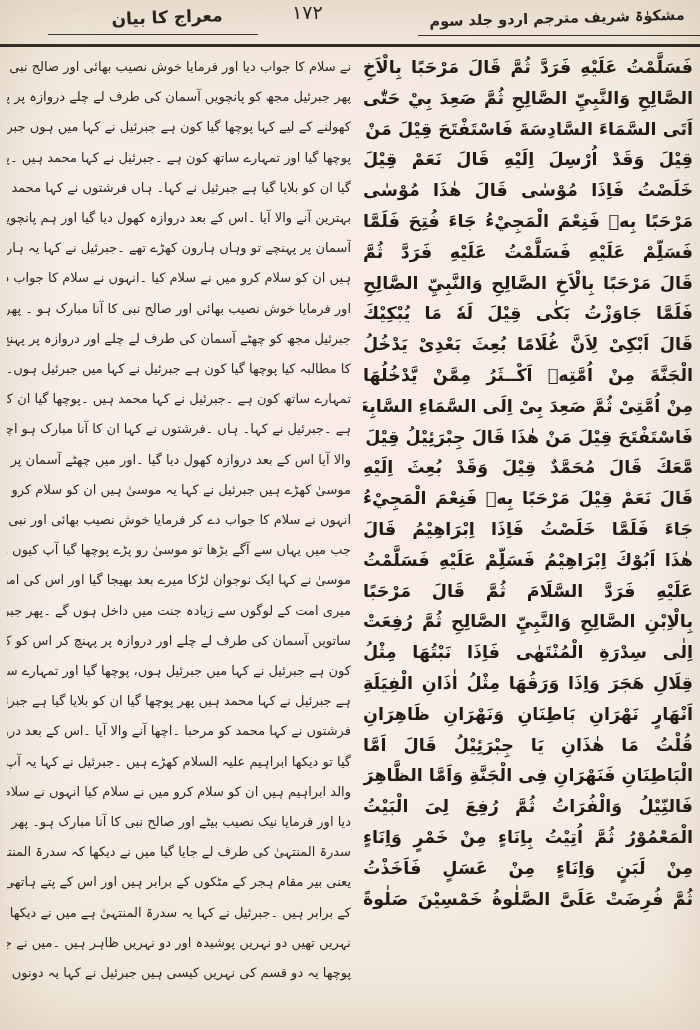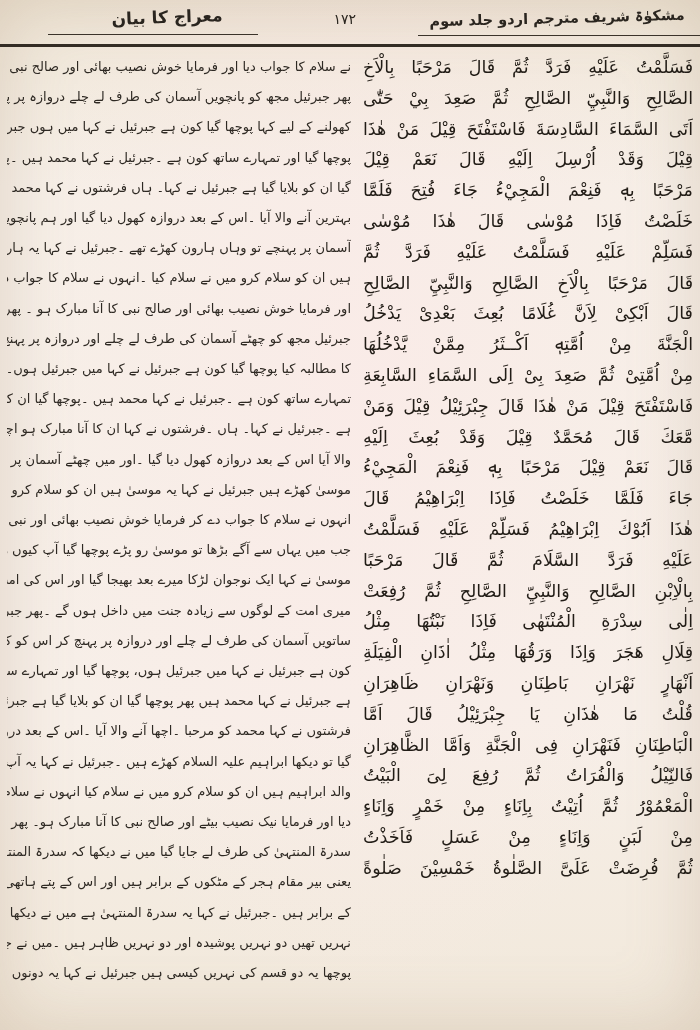--- a/index.html
+++ b/index.html
@@ -12,22 +12,22 @@
       linear-gradient(180deg,#efe6d7 0%,#f6efe7 18%,#f7efe8 70%,#f1e8da 100%);
     box-shadow: inset 0 0 70px rgba(164,138,108,.28);
   }
   
   .h-section{
     position:absolute;top:7px;left:88px;width:158px;text-align:center;
     font-size:17px;font-weight:bold;color:#2a251f;direction:rtl;
     transform:rotate(-2deg);letter-spacing:.5px;
   }
   .h-num{
-    position:absolute;top:11px;left:292px;width:64px;text-align:right;
-    font-size:14px;color:#2a251f;
+    position:absolute;top:1px;left:292px;width:64px;text-align:left;
+    font-size:19px;color:#2a251f;
   }
   .h-book{
     position:absolute;top:10px;right:8px;width:270px;text-align:center;
     font-size:14.5px;font-weight:bold;color:#2a251f;direction:rtl;
     transform:rotate(-1.5deg);
   }
   .rule{position:absolute;background:#3b332a;}
   .rule.t-left{left:48px;top:34px;width:210px;height:1px;}
   .rule.t-right{left:418px;top:35px;width:282px;height:1px;}
   .rule.main{left:0;top:44px;width:700px;height:3px;background:#332c24;}
@@ -36,21 +36,21 @@
     position:absolute;top:52px;left:7px;width:686px;height:970px;
     display:flex;flex-direction:row;gap:12px;
   }
   .col{direction:rtl;}
   .col.urdu{
     width:344px;font-size:13px;line-height:30.2px;
     color:#2e2923;font-weight:500;
   }
   .col.arabic{
     width:330px;font-size:17.5px;line-height:30.8px;
-    color:#211c16;font-weight:normal;
+    color:#211c16;font-weight:bold;
   }
   .uline,.aline{
     text-align:justify;text-align-last:justify;
     overflow:hidden;white-space:nowrap;
   }
   .aline{letter-spacing:.4px;}
 </style>
 </head>
 <body>
 
@@ -133,28 +133,29 @@
 
         <div class="aline">فَسَلَّمْتُ عَلَيْهِ فَرَدَّ ثُمَّ قَالَ مَرْحَبًا بِالْاَخِ</div>
 
         <div class="aline">الصَّالِحِ وَالنَّبِيِّ الصَّالِحِ ثُمَّ صَعِدَ بِيْ حَتّٰى</div>
 
         <div class="aline">اَتَى السَّمَاءَ السَّادِسَةَ فَاسْتَفْتَحَ قِيْلَ مَنْ هٰذَا</div>
 
 
         <div class="aline">قِيْلَ وَقَدْ اُرْسِلَ اِلَيْهِ قَالَ نَعَمْ قِيْلَ</div>
 
+        <div class="aline">خَلَصْتُ فَاِذَا مُوْسٰى قَالَ هٰذَا مُوْسٰى</div>
+
         <div class="aline">مَرْحَبًا بِهٖ فَنِعْمَ الْمَجِيْءُ جَاءَ فُتِحَ فَلَمَّا</div>
-
-        <div class="aline">خَلَصْتُ فَاِذَا مُوْسٰى قَالَ هٰذَا مُوْسٰى</div>
 
         <div class="aline">فَسَلِّمْ عَلَيْهِ فَسَلَّمْتُ عَلَيْهِ فَرَدَّ ثُمَّ</div>
 
         <div class="aline">قَالَ مَرْحَبًا بِالْاَخِ الصَّالِحِ وَالنَّبِيِّ الصَّالِحِ</div>
 
+        <div class="aline">فَلَمَّا جَاوَزْتُ بَكٰى قِيْلَ لَهٗ مَا يُبْكِيْكَ</div>
 
         <div class="aline">قَالَ اَبْكِىْ لِاَنَّ غُلَامًا بُعِثَ بَعْدِىْ يَدْخُلُ</div>
 
         <div class="aline">الْجَنَّةَ مِنْ اُمَّتِهٖ اَكْــثَرُ مِمَّنْ يَّدْخُلُهَا</div>
 
         <div class="aline">مِنْ اُمَّتِىْ ثُمَّ صَعِدَ بِىْ اِلَى السَّمَاءِ السَّابِعَةِ</div>
 
         <div class="aline">فَاسْتَفْتَحَ قِيْلَ مَنْ هٰذَا قَالَ جِبْرَئِيْلُ قِيْلَ وَمَنْ</div>
 
         <div class="aline">مَّعَكَ قَالَ مُحَمَّدٌ قِيْلَ وَقَدْ بُعِثَ اِلَيْهِ</div>

